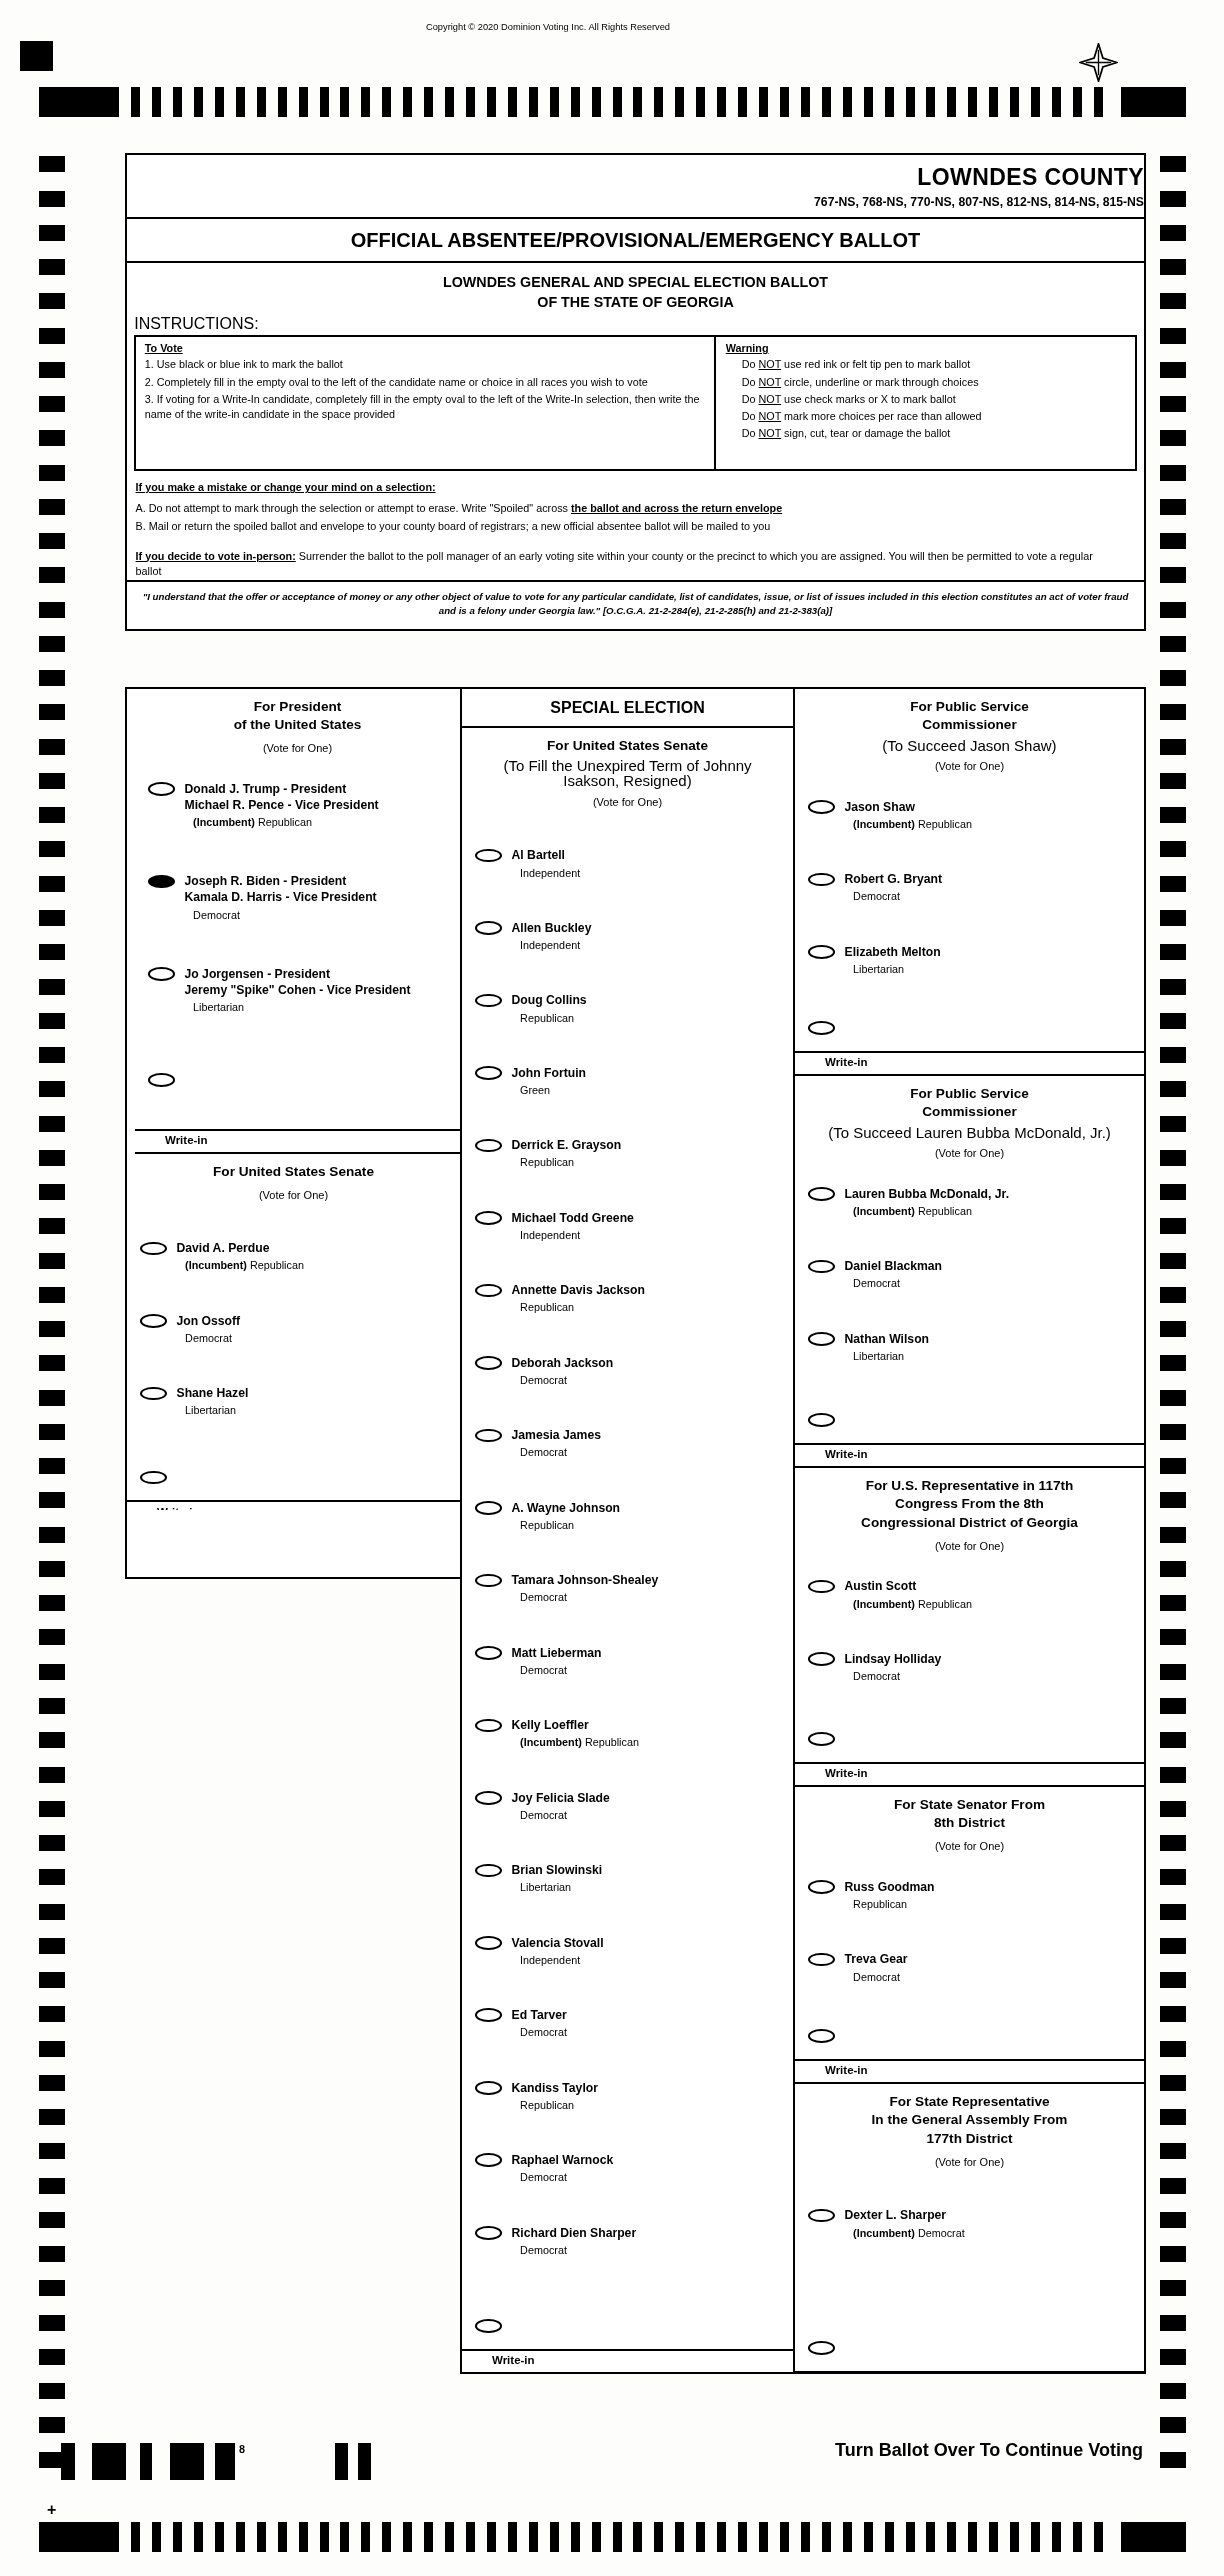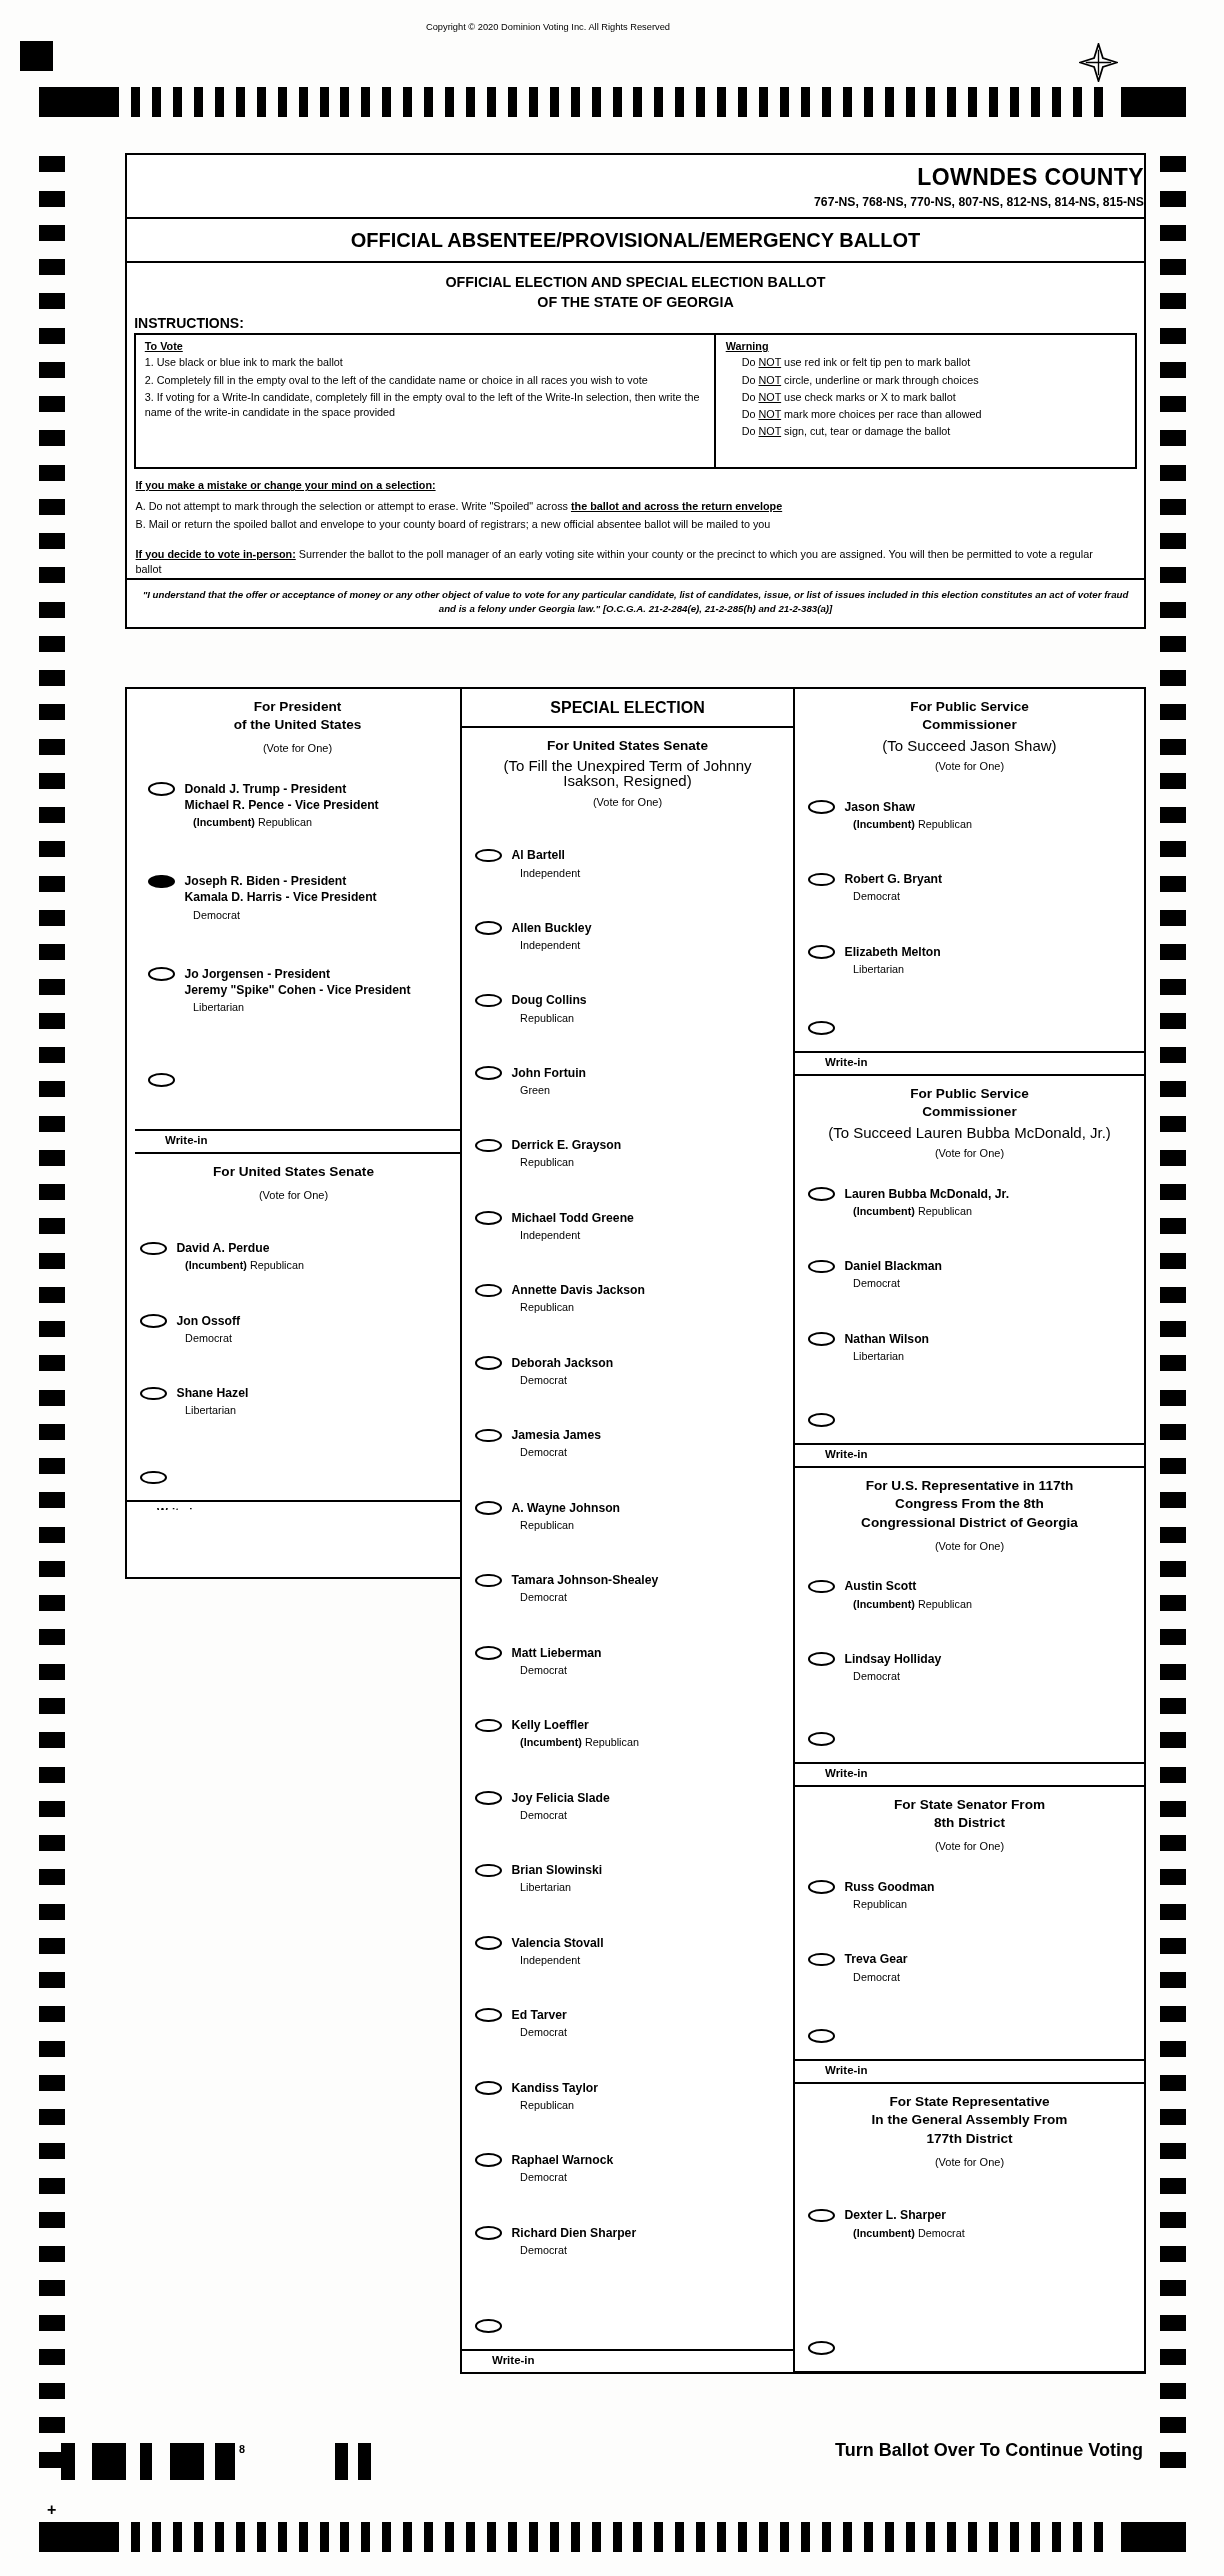--- a/index.html
+++ b/index.html
@@ -15,21 +15,21 @@
   
   #hdr { position:absolute; left:125px; top:153px; width:1021px; }
   .hbox { border:2.2px solid #000; background:#fff; }
   #county-box { text-align:right; padding:8.6px 0 8.6px; }
   #county { font-size:23px; font-weight:bold; letter-spacing:0.4px; }
   #precincts { font-size:12.2px; font-weight:bold; margin-top:4.3px; }
   #type-box { border-top:none; text-align:center; padding:9.3px 0; font-size:20px; font-weight:bold; }
   #main-box { border-top:none; padding-top:8.6px; }
   .eline { text-align:center; font-weight:bold; font-size:14.3px; line-height:20px; }
   #edate { margin-bottom:8.6px; }
-  #instr-label { font-weight:bold; font-size:14px; margin:2.9px 0 2.9px 7.2px; }
+  #instr-label { font-weight:normal; font-size:16px; margin:2.9px 0 2.9px 7.2px; }
   #instr-boxes { display:flex; margin:0 7.2px; }
   #tovote { flex:0 0 58%; border:2.2px solid #000; padding:4.3px 8.6px 5.7px; font-size:10.8px; min-height:136px; }
   #warnbox { flex:1; border:2.2px solid #000; border-left:none; padding:4.3px 10px 5.7px; font-size:10.8px; min-height:136px; }
   .ibox-title { font-weight:bold; text-decoration:underline; margin-bottom:3.6px; }
   .tv-item { margin:2.2px 0; line-height:15px; }
   .warn-item { margin:2.2px 0 2.2px 16px; line-height:15px; }
   .u { text-decoration:underline; }
   .bu { font-weight:bold; text-decoration:underline; }
   #mistake { margin:10px 8.6px 0; font-size:10.8px; }
   #mistake-head { margin-bottom:7.2px; }
@@ -100,21 +100,21 @@
     <path d="M20 7 V33 M7 20 H33" stroke="#000" stroke-width="1.4" fill="none"></path>
   </svg>
 
   <div id="hdr">
     <div class="hbox" id="county-box">
       <div id="county">LOWNDES COUNTY</div>
       <div id="precincts">767-NS, 768-NS, 770-NS, 807-NS, 812-NS, 814-NS, 815-NS</div>
     </div>
     <div class="hbox" id="type-box">OFFICIAL ABSENTEE/PROVISIONAL/EMERGENCY BALLOT</div>
     <div class="hbox" id="main-box">
-      <div class="eline">OFFICIAL ELECTION AND SPECIAL ELECTION BALLOT</div>
+      <div class="eline">LOWNDES GENERAL AND SPECIAL ELECTION BALLOT</div>
       <div class="eline">OF THE STATE OF GEORGIA</div>
 
       <div id="instr-label">INSTRUCTIONS:</div>
 
       <div id="instr-boxes">
         <div id="tovote">
           <div class="ibox-title">To Vote</div>
           <div id="tovote-items">
               <div class="tv-item">1. Use black or blue ink to mark the ballot</div>
               <div class="tv-item">2. Completely fill in the empty oval to the left of the candidate name or choice in all races you wish to vote</div>

